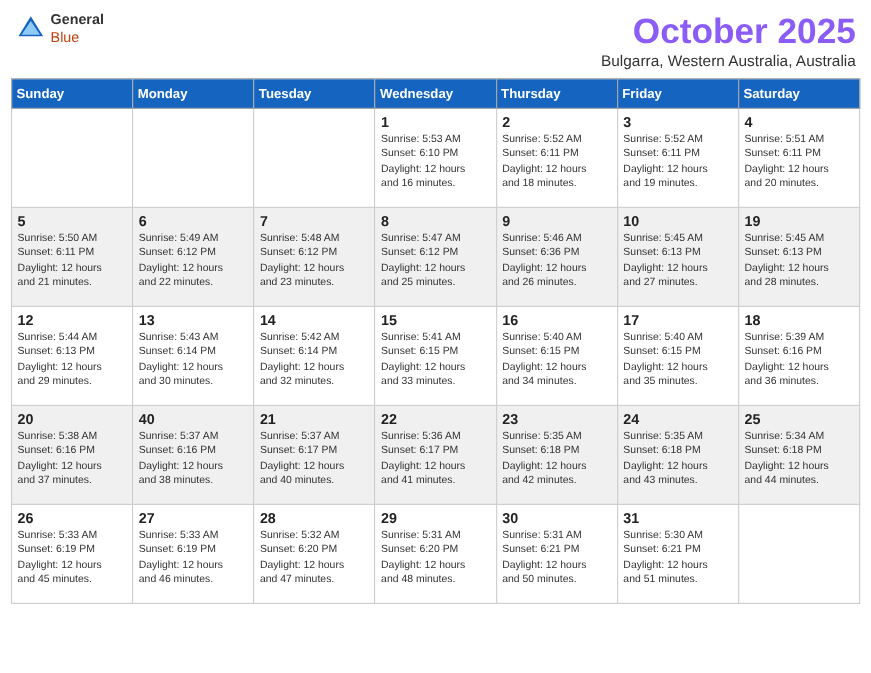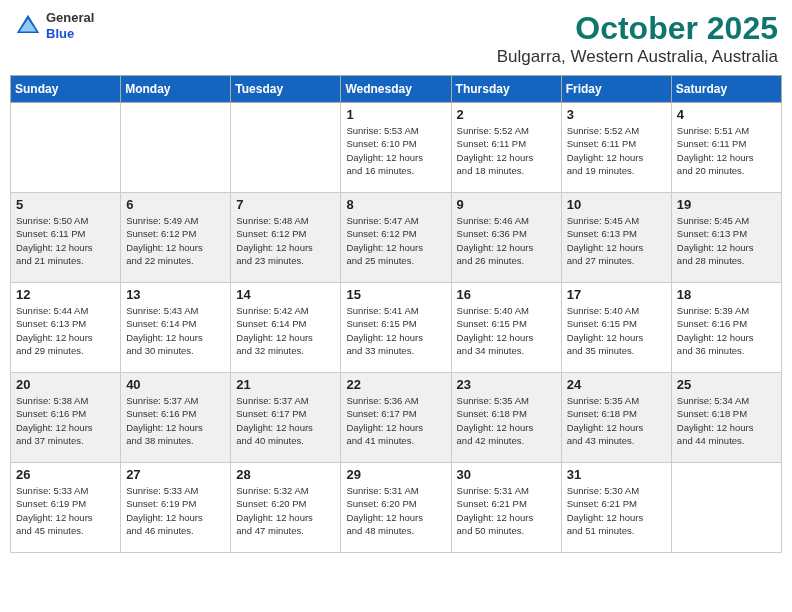--- a/index.html
+++ b/index.html
@@ -20,33 +20,33 @@
     .logo {
       display: flex;
       align-items: center;
       gap: 4px;
     }
     .logo-text {
       font-size: 13px;
       line-height: 1.2;
     }
     .logo-general { color: #333; font-weight: bold; }
-    .logo-blue { color: #1d4ed8; font-weight: bold; }
+    .logo-blue { color: #c2410c; font-weight: normal; }
     .logo-icon {
       width: 28px;
       height: 28px;
     }
     .title-block { text-align: right; }
     .month-title {
       font-size: 32px;
       font-weight: bold;
-      color: #0f766e;
+      color: #8b5cf6;
     }
     .location-title {
-      font-size: 17px;
+      font-size: 14px;
       color: #333;
     }
     .calendar {
       width: 100%;
       border-collapse: collapse;
       border: 1px solid #ccc;
     }
     .calendar th {
       background-color: #1565C0;
       color: #fff;

